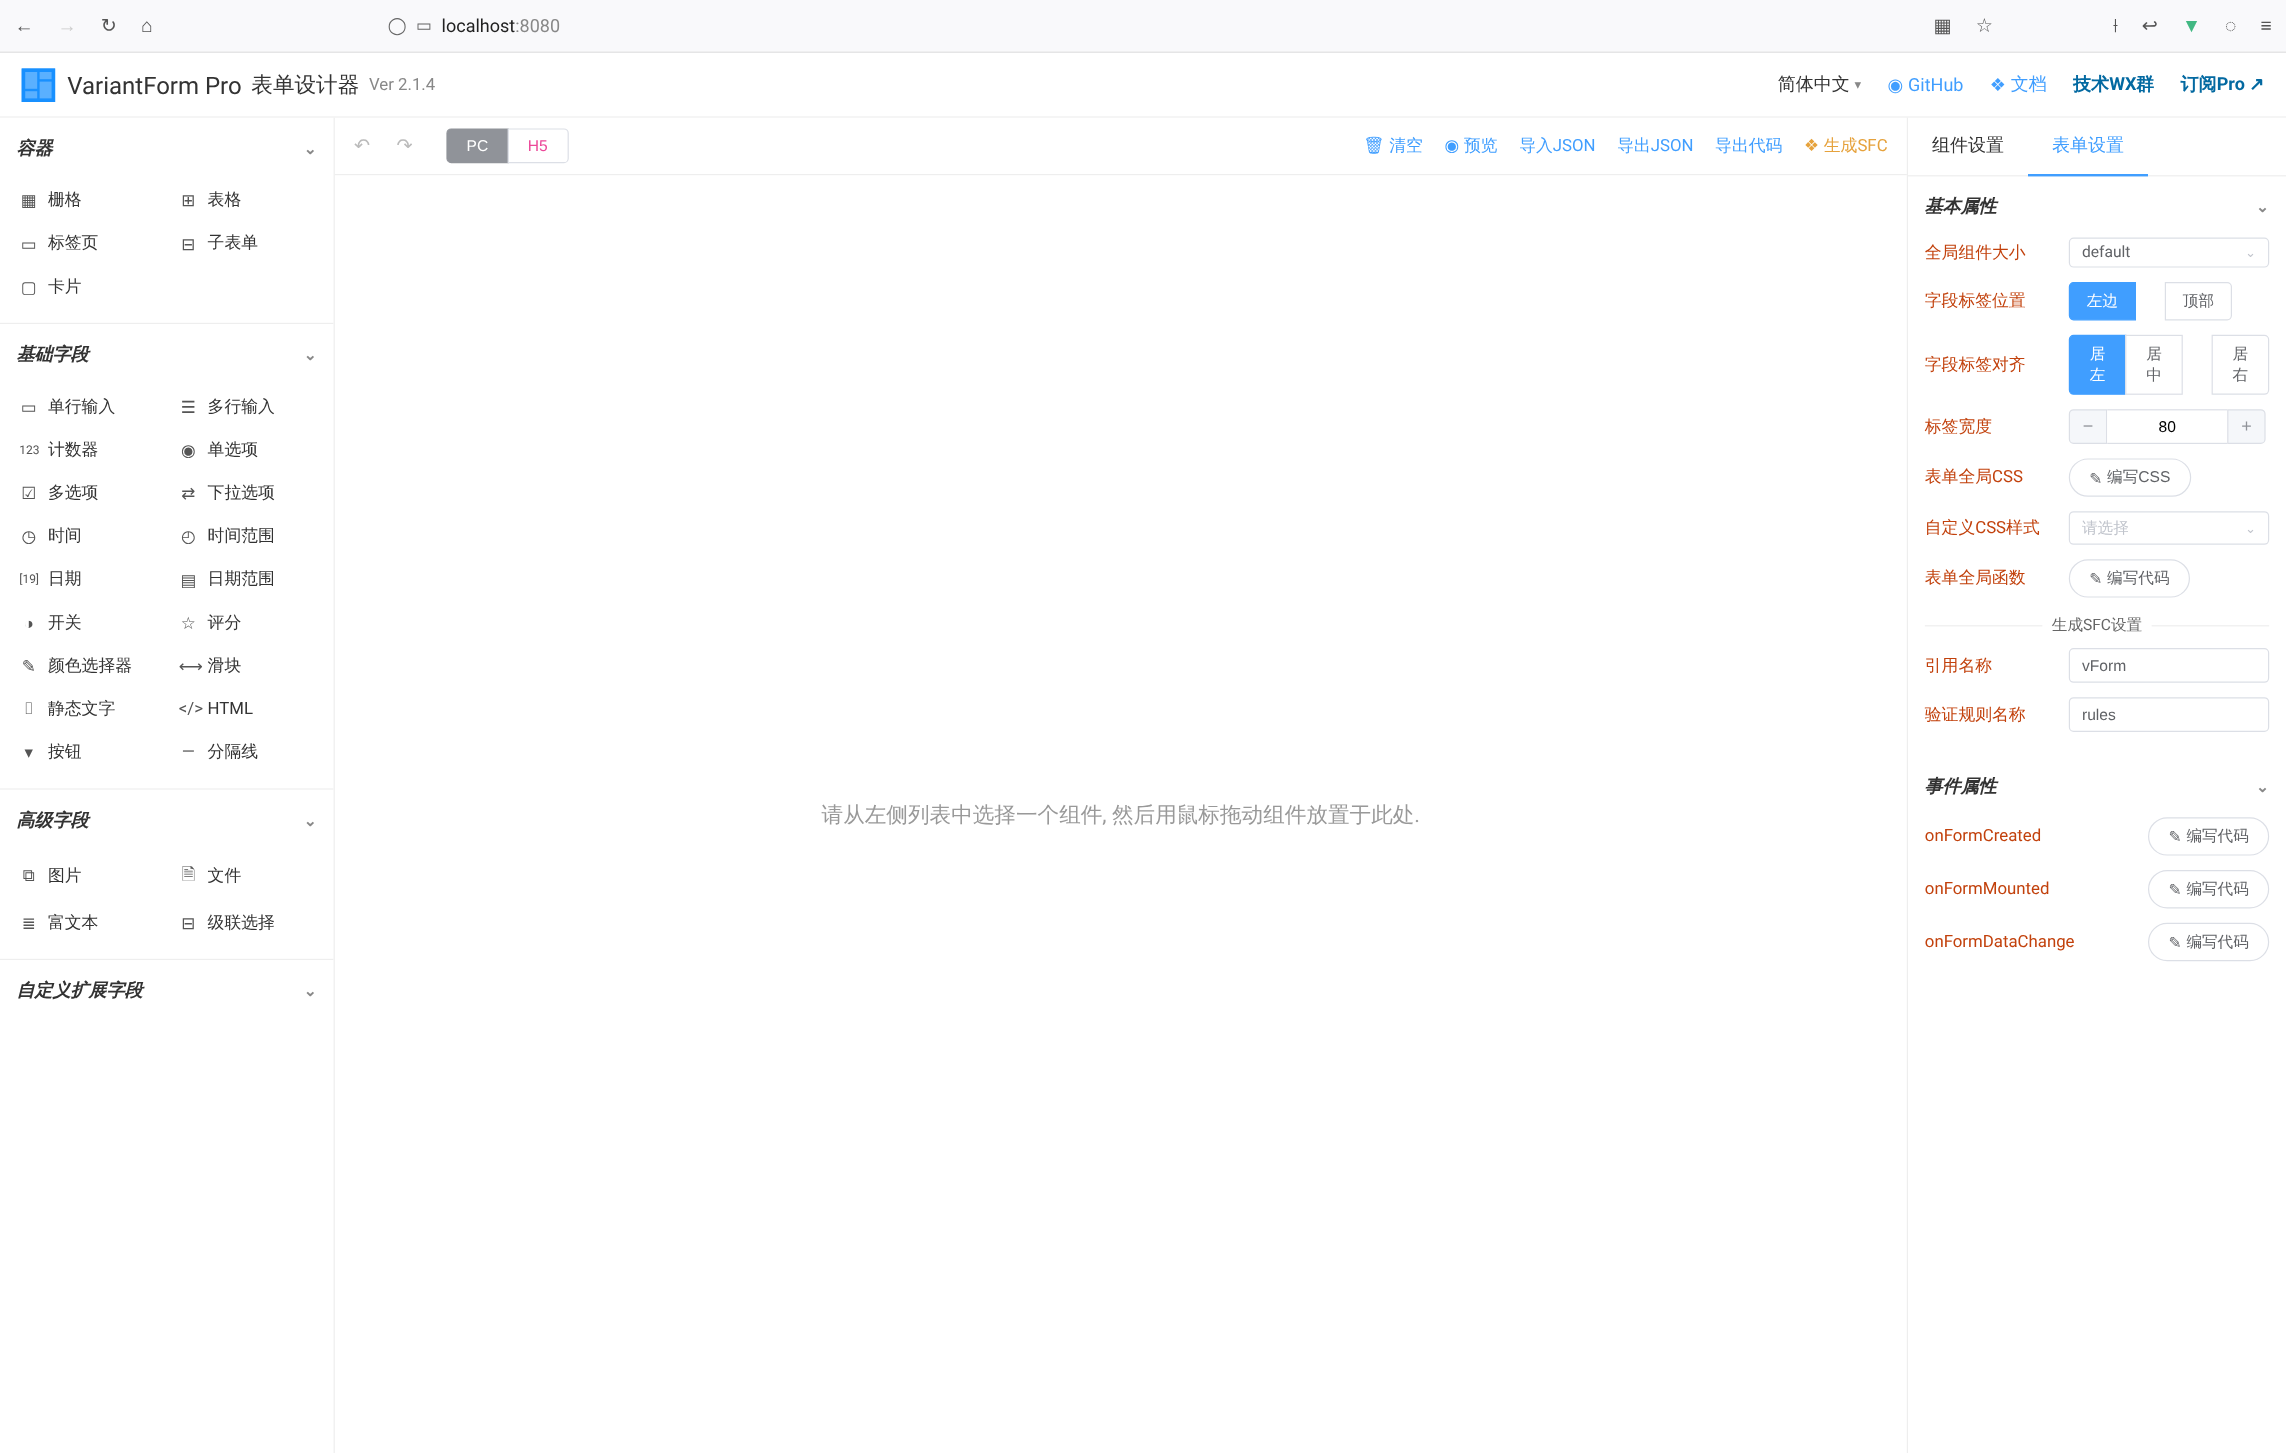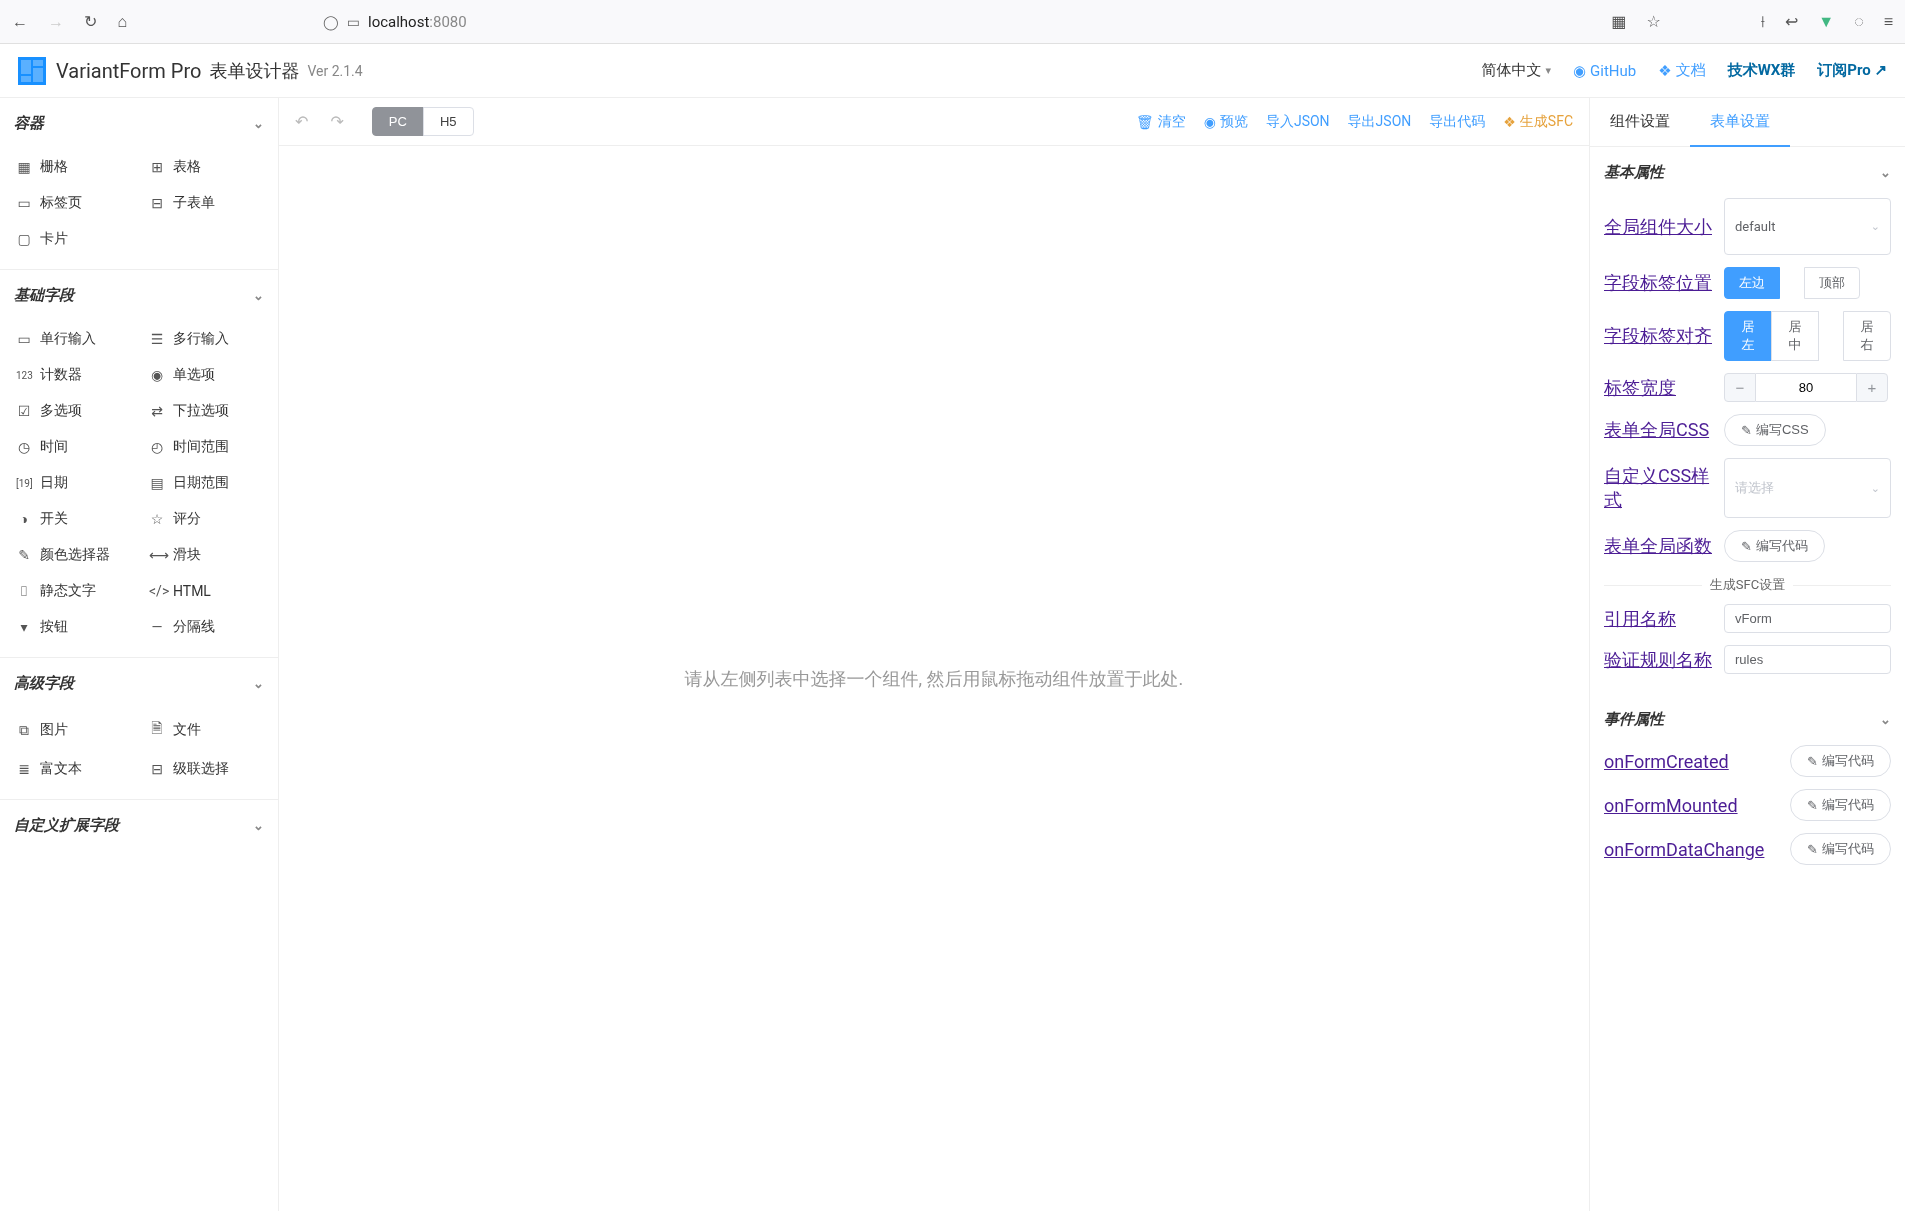--- a/index.html
+++ b/index.html
@@ -39,40 +39,40 @@
 .section-header .chev { font-style: normal; color: #888; font-size: 13px; }
 .component-grid { display: grid; grid-template-columns: 1fr 1fr; padding: 4px 6px 12px; }
 .component-item { display: flex; align-items: center; gap: 8px; padding: 9px 10px; font-size: 14px; cursor: move; }
 .component-item .ico { width: 16px; text-align: center; color: #555; font-size: 14px; }
 .section-divider { border-top: 1px solid #eee; }
 
 
 .center-toolbar { height: 48px; display: flex; align-items: center; padding: 0 16px; gap: 12px; border-bottom: 1px solid #eee; }
 .undo-redo { display: flex; gap: 22px; color: #bbb; font-size: 16px; }
 .device-toggle { display: flex; margin-left: 16px; }
-.device-toggle button { border: 1px solid #dcdfe6; background: #fff; padding: 6px 16px; font-size: 13px; cursor: pointer; color: #404040; }
+.device-toggle button { border: 1px solid #dcdfe6; background: #fff; padding: 6px 16px; font-size: 13px; cursor: pointer; color: #ec4899; }
 .device-toggle button:first-child { border-radius: 4px 0 0 4px; }
 .device-toggle button:last-child { border-radius: 0 4px 4px 0; margin-left: -1px; }
 .device-toggle button.active { background: #909399; color: #fff; border-color: #909399; }
 .toolbar-spacer { flex: 1; }
 .toolbar-actions { display: flex; gap: 18px; align-items: center; }
 .toolbar-actions a { color: #409eff; font-size: 14px; text-decoration: none; display: flex; align-items: center; gap: 4px; }
 .toolbar-actions a.orange { color: #e6a23c; }
 .canvas { flex: 1; display: flex; align-items: center; justify-content: center; color: #999; font-size: 18px; }
 
 
 .tabs { display: flex; border-bottom: 1px solid #eee; }
 .tabs .tab { padding: 14px 20px; font-size: 15px; cursor: pointer; }
 .tabs .tab.active { color: #409eff; border-bottom: 2px solid #409eff; margin-bottom: -1px; }
 .prop-section-header { display: flex; justify-content: space-between; align-items: center; padding: 16px 14px 10px; font-weight: 700; font-style: italic; font-size: 15px; }
 .prop-section-header .chev { font-style: normal; color: #888; font-size: 13px; }
 .prop-row { display: flex; align-items: center; padding: 6px 14px; }
-.prop-label { width: 120px; font-size: 18px; color: #4c1d95; text-decoration: underline; }
+.prop-label { width: 120px; font-size: 14px; color: #c2410c; }
 .prop-control { flex: 1; }
-.select { border: 1px solid #dcdfe6; border-radius: 4px; padding: 20px 10px; font-size: 13px; display: flex; justify-content: space-between; align-items: center; color: #606266; background: #fff; }
+.select { border: 1px solid #dcdfe6; border-radius: 4px; padding: 4px 10px; font-size: 13px; display: flex; justify-content: space-between; align-items: center; color: #606266; background: #fff; }
 .select.placeholder { color: #c0c4cc; }
 .radio-group { display: flex; }
 .radio-group button { border: 1px solid #dcdfe6; background: #fff; padding: 6px 14px; font-size: 13px; cursor: pointer; color: #606266; margin-left: -1px; }
 .radio-group button:first-child { border-radius: 4px 0 0 4px; margin-left: 0; }
 .radio-group button:last-child { border-radius: 0 4px 4px 0; margin-left: 24px; }
 .radio-group button.active { background: #409eff; color: #fff; border-color: #409eff; }
 .number-input { display: flex; }
 .number-input button { width: 32px; border: 1px solid #dcdfe6; background: #f5f7fa; color: #909399; cursor: pointer; font-size: 15px; }
 .number-input button:first-child { border-radius: 4px 0 0 4px; }
 .number-input button:last-child { border-radius: 0 4px 4px 0; }

